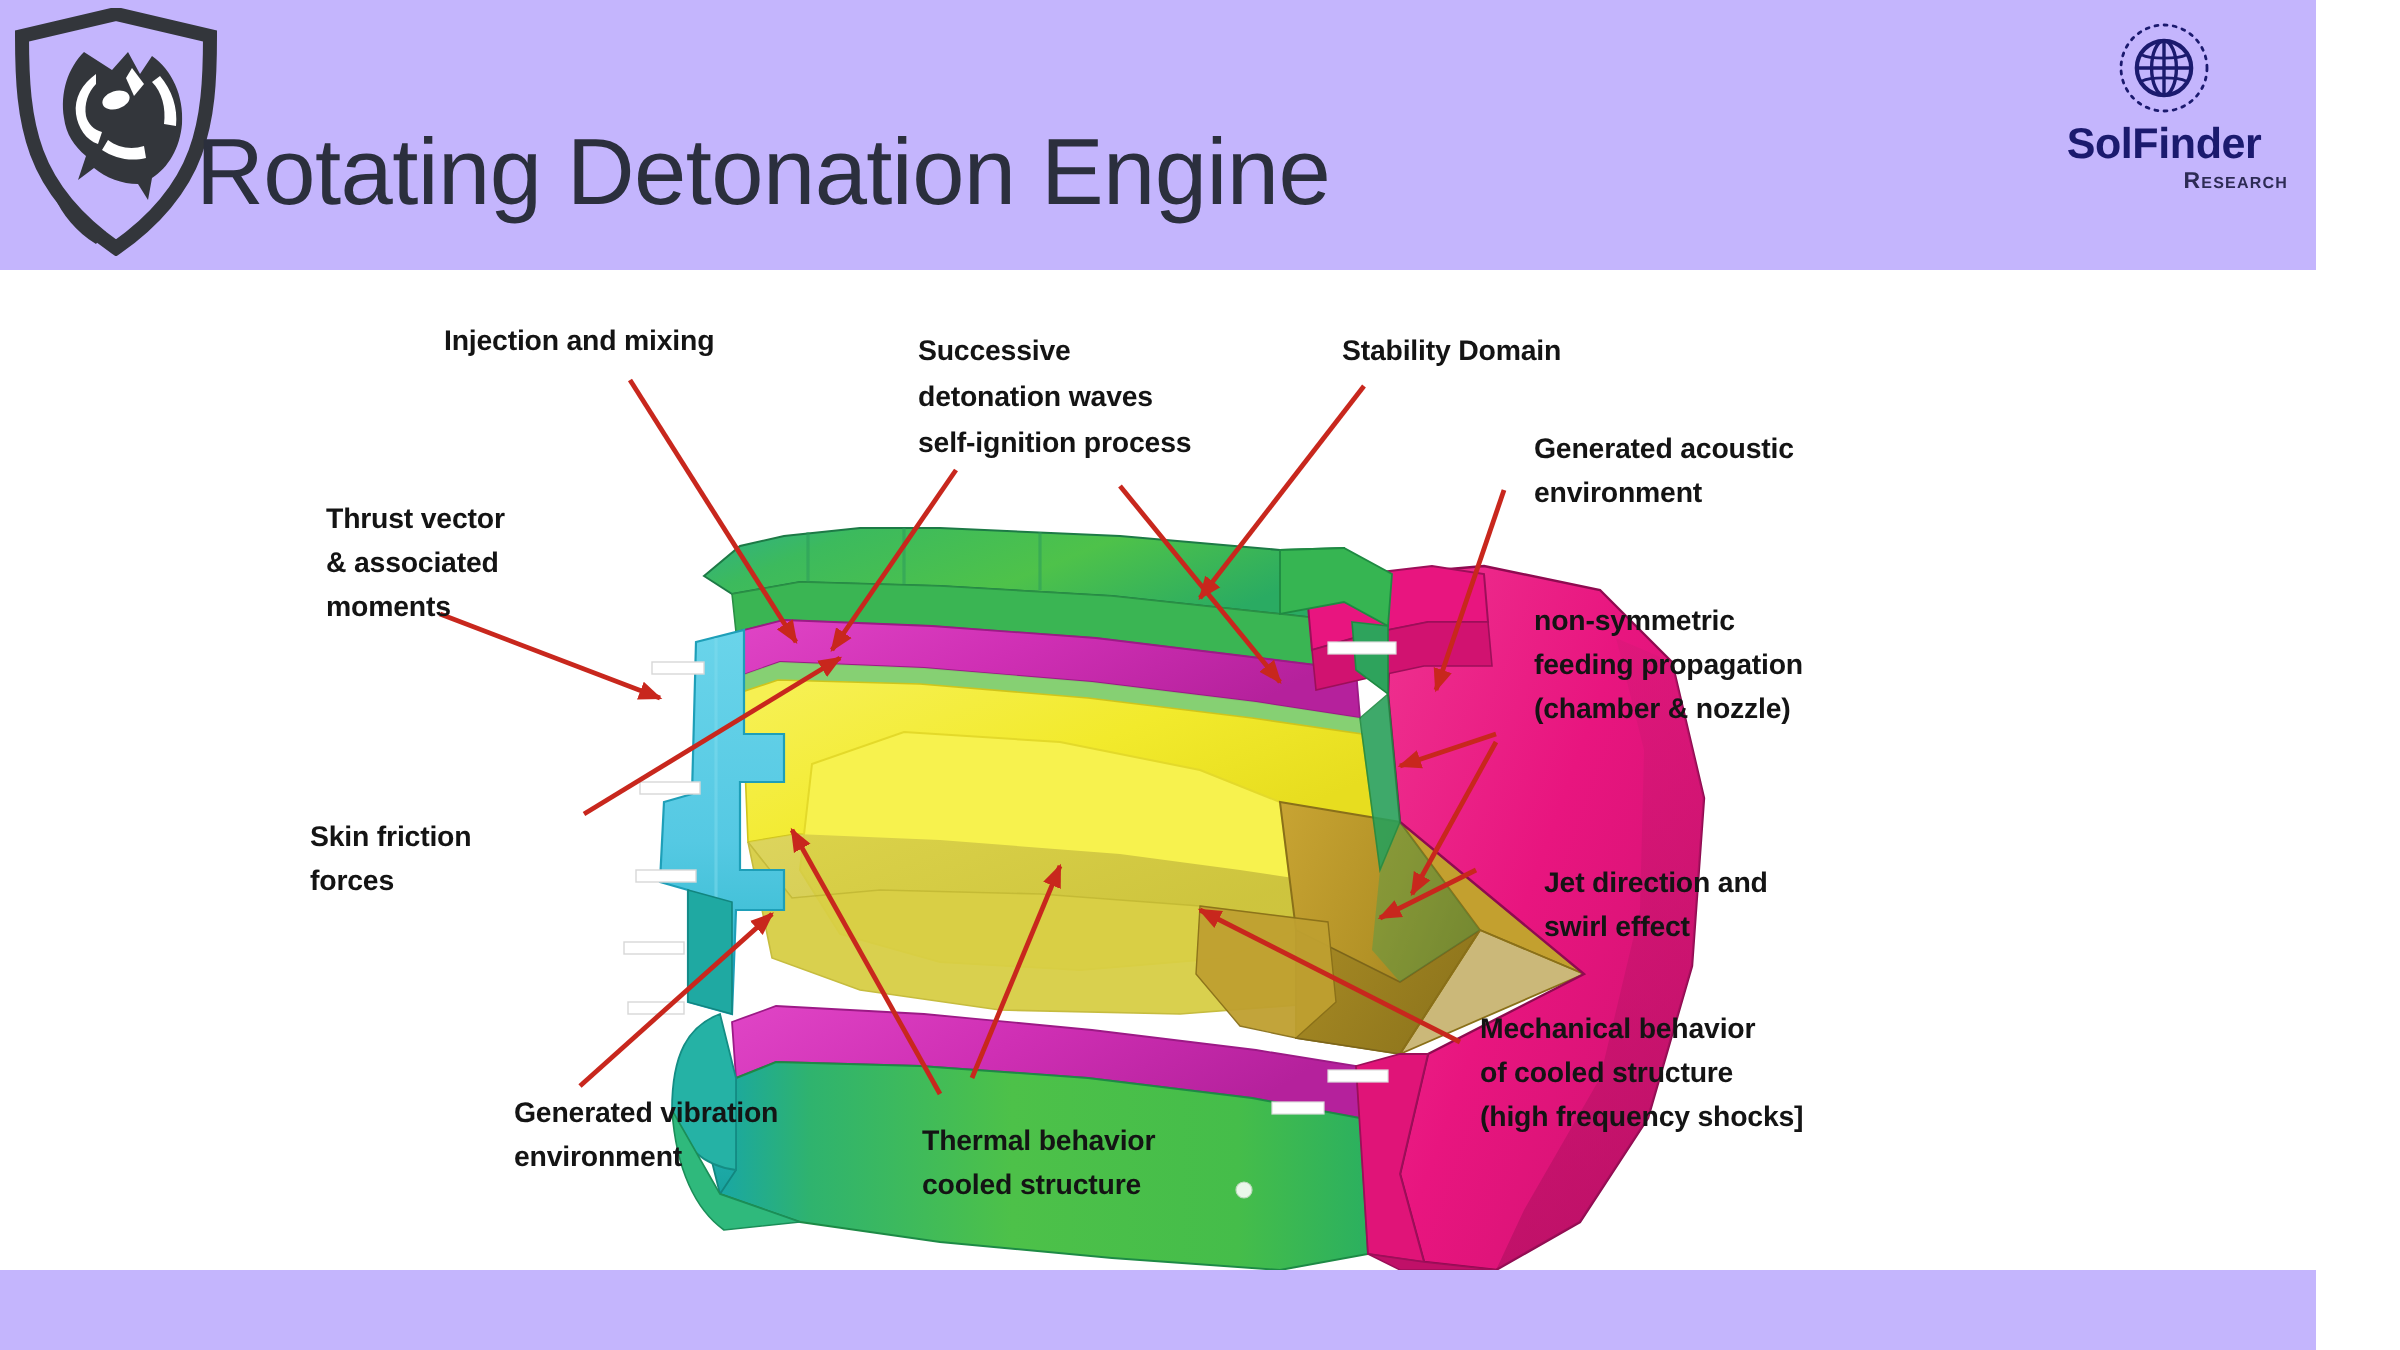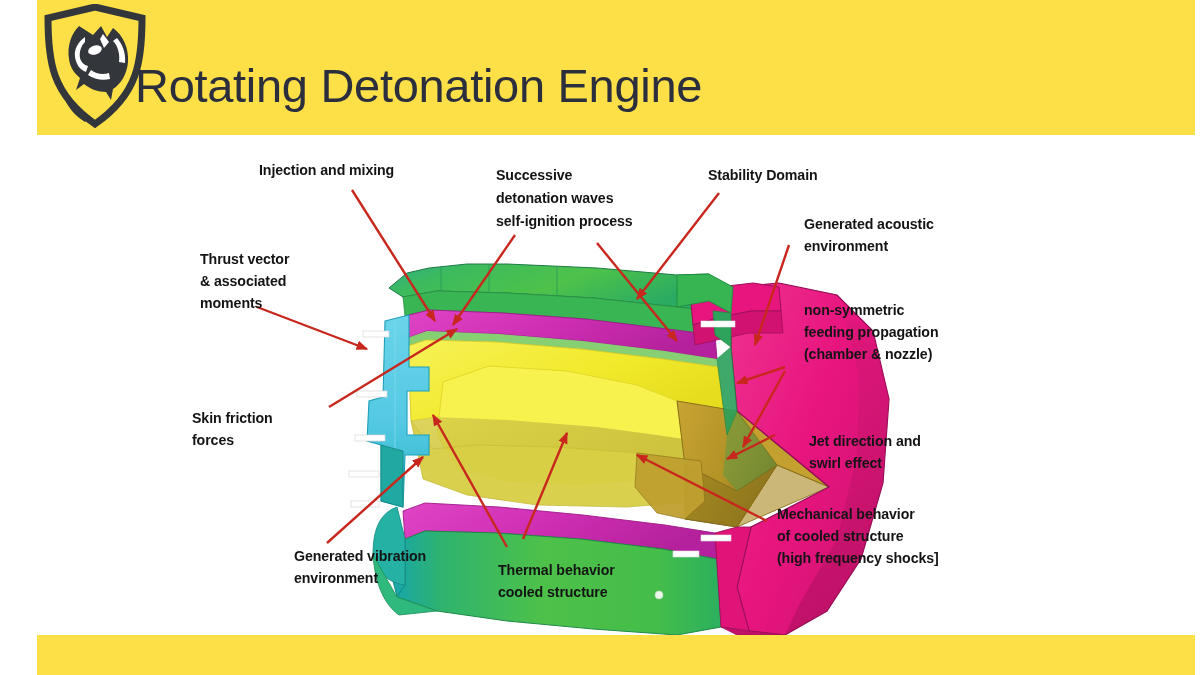--- a/index.html
+++ b/index.html
@@ -7,22 +7,21 @@
   html, body {
     margin: 0; padding: 0;
     width: 1200px; height: 675px;
     background: #ffffff;
     font-family: "Liberation Sans", sans-serif;
     overflow: hidden;
   }
   #slide {
     position: relative;
     width: 1158px; height: 675px;
-    background: #fde047;
-    margin-left: 37px;
+    background: #c4b5fd;
   }
 
   
   #brand-logo {
     position: absolute;
     left: 6px; top: 4px;
     width: 104px; height: 124px;
   }
   #page-title {
     position: absolute;
@@ -98,20 +97,37 @@
         <ellipse cx="52" cy="46" rx="7" ry="4.5" transform="rotate(-18 52 46)"></ellipse>
         <path d="M60 30 L66 38 L61 44 L57 35 Z"></path>
         <path d="M48 66 C53 70 60 71 66 69 L67 75 C59 77 51 75 45 71 Z"></path>
         <path d="M74 34 C80 41 83 50 82 59 L76 58 C77 50 75 42 70 37 Z"></path>
       </g>
     </svg>
   </div>
 
   <div id="page-title">Rotating Detonation Engine</div>
 
+  <div id="solfinder-logo">
+    <div class="globe-wrap">
+      <svg viewBox="0 0 60 52" width="60" height="52" aria-hidden="true">
+        <g fill="#1b1a6e">
+          <circle cx="30" cy="26" r="21.5" fill="none" stroke="#1b1a6e" stroke-width="1.4" stroke-dasharray="1.5 3.1" stroke-linecap="round"></circle>
+          <circle cx="30" cy="26" r="13.6" fill="none" stroke="#1b1a6e" stroke-width="2.1"></circle>
+          <ellipse cx="30" cy="26" rx="6.2" ry="13.6" fill="none" stroke="#1b1a6e" stroke-width="1.7"></ellipse>
+          <line x1="16.4" y1="26" x2="43.6" y2="26" stroke="#1b1a6e" stroke-width="1.7"></line>
+          <line x1="30" y1="12.4" x2="30" y2="39.6" stroke="#1b1a6e" stroke-width="1.7"></line>
+          <path d="M19 19.5 C23 21.6 37 21.6 41 19.5" fill="none" stroke="#1b1a6e" stroke-width="1.4"></path>
+          <path d="M19 32.5 C23 30.4 37 30.4 41 32.5" fill="none" stroke="#1b1a6e" stroke-width="1.4"></path>
+        </g>
+      </svg>
+    </div>
+    <div id="sf-name">SolFinder</div>
+    <div id="sf-sub">Research</div>
+  </div>
 
   <div id="figure">
     <svg viewBox="0 0 1200 500" width="1200" height="500" aria-hidden="true">
 
       <defs>
         <linearGradient id="gTopShell" x1="0" y1="0" x2="1" y2="0.35">
           <stop offset="0%" stop-color="#2fb089"></stop>
           <stop offset="22%" stop-color="#3cba5d"></stop>
           <stop offset="60%" stop-color="#4ec24a"></stop>
           <stop offset="100%" stop-color="#2aab62"></stop>

